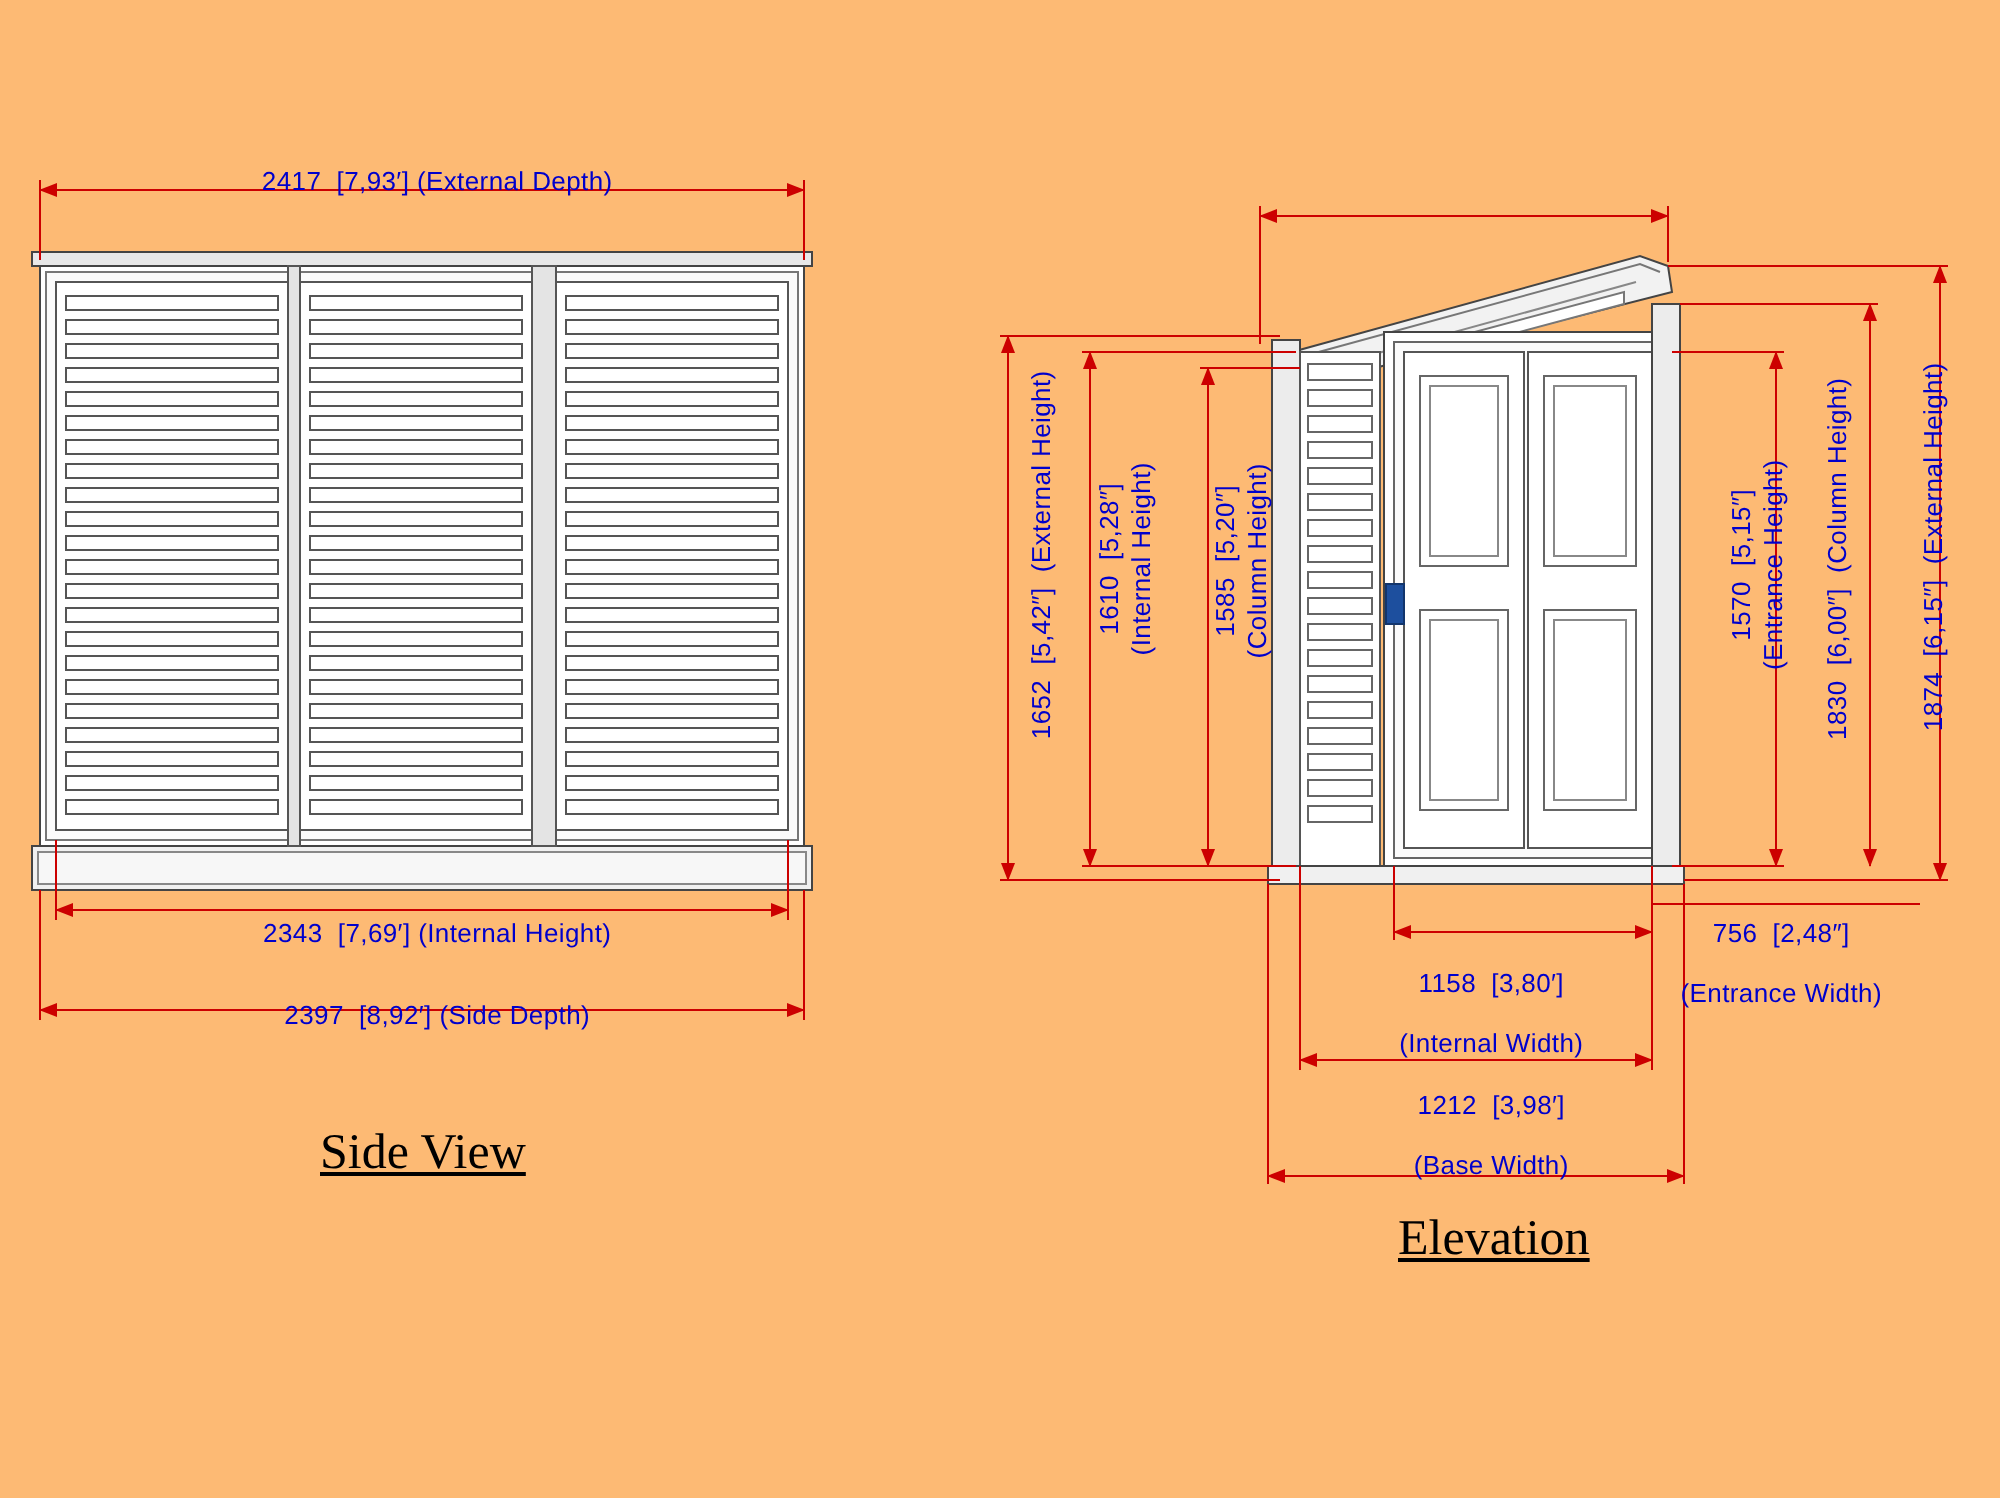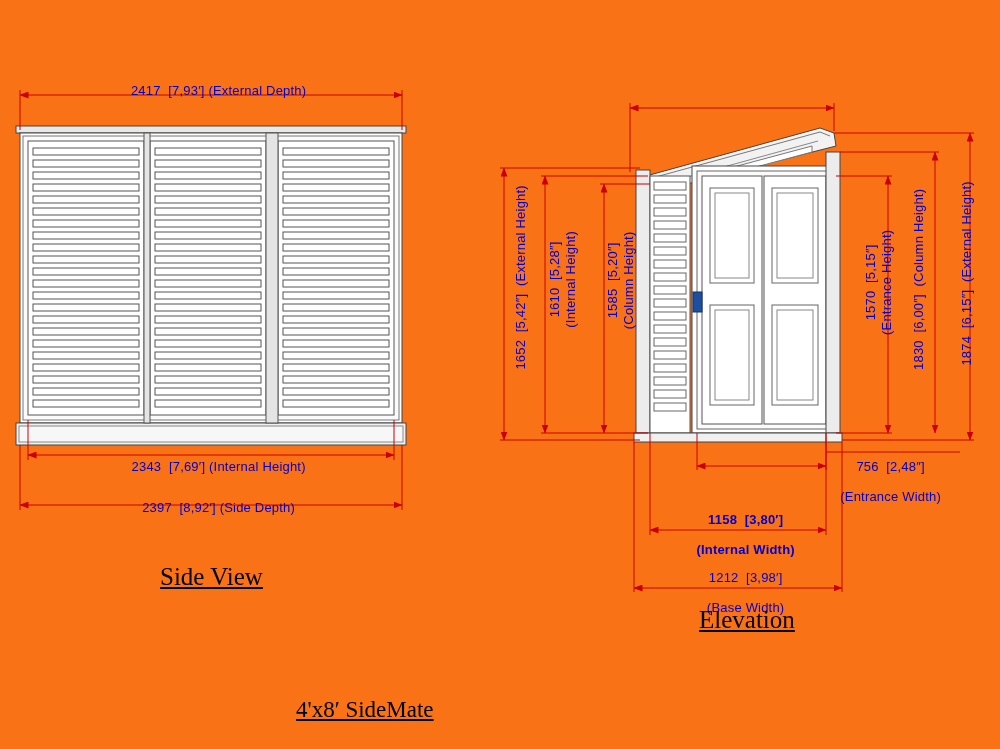--- a/index.html
+++ b/index.html
@@ -12,21 +12,21 @@
     height: 749px;
     position: relative;
     font-family: "Liberation Sans", sans-serif;
     overflow: hidden;
   }
   #sheet {
     position: absolute;
     left: 0; top: 0;
     width: 1000px;
     height: 749px;
-    background: #f97316;
+    background: #fdba74;
   }
   .lbl {
     position: absolute;
     color: #0000cc;
     font-family: "Liberation Sans", sans-serif;
     font-size: 13px;
     line-height: 15px;
     white-space: pre;
     letter-spacing: 0.2px;
   }
@@ -319,27 +319,26 @@
 
   <div class="lbl vert" style="left:944px; top:420px; width:278px; text-align:center;">
     <span>1874  [6,15″]</span><span>  </span><span>(External Height)</span>
   </div>
 
   <div class="lbl center" style="left:808px; top:444px; width:150px;">
     <span>756  [2,48″]</span><br>
     <span>(Entrance Width)</span>
   </div>
 
-  <div class="lbl center" style="left:645px; top:497px; width:186px;font-weight:bold;">
+  <div class="lbl center" style="left:645px; top:469px; width:186px;">
     <span>1158  [3,80′]</span><br>
     <span>(Internal Width)</span>
   </div>
 
-  <div class="lbl center" style="left:645px; top:555px; width:186px;">
+  <div class="lbl center" style="left:645px; top:530px; width:186px;">
     <span>1212  [3,98′]</span><br>
     <span>(Base Width)</span>
   </div>
 
   <div class="caption" style="left:699px; top:606px;">Elevation</div>
 
-  <div class="title" style="left:296px; top:697px;">4'x8′ SideMate</div>
 
 </div>
 
 </body></html>

